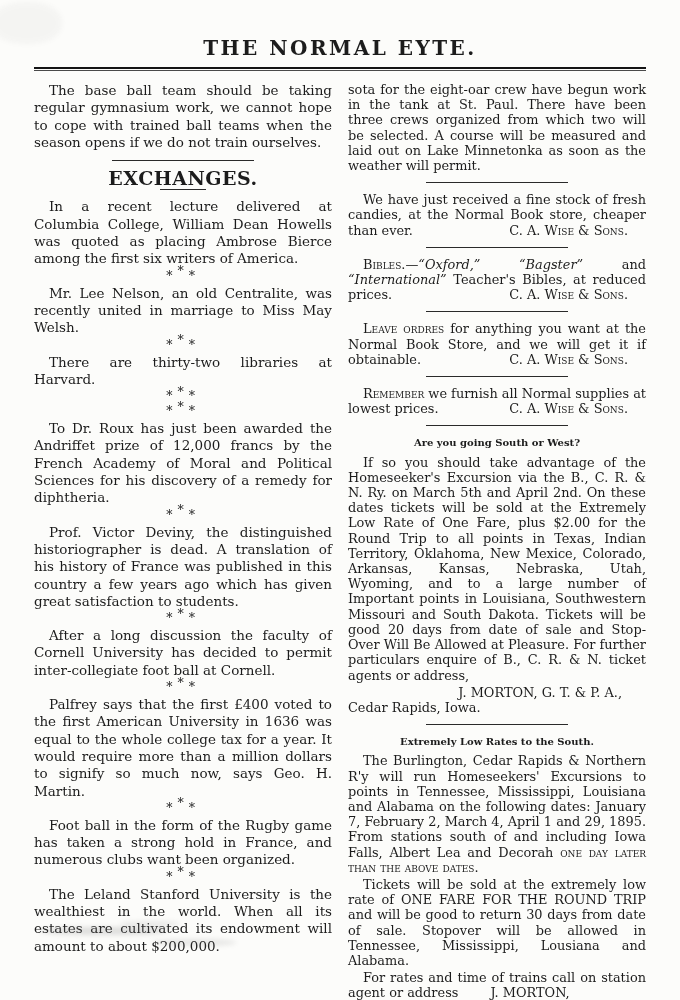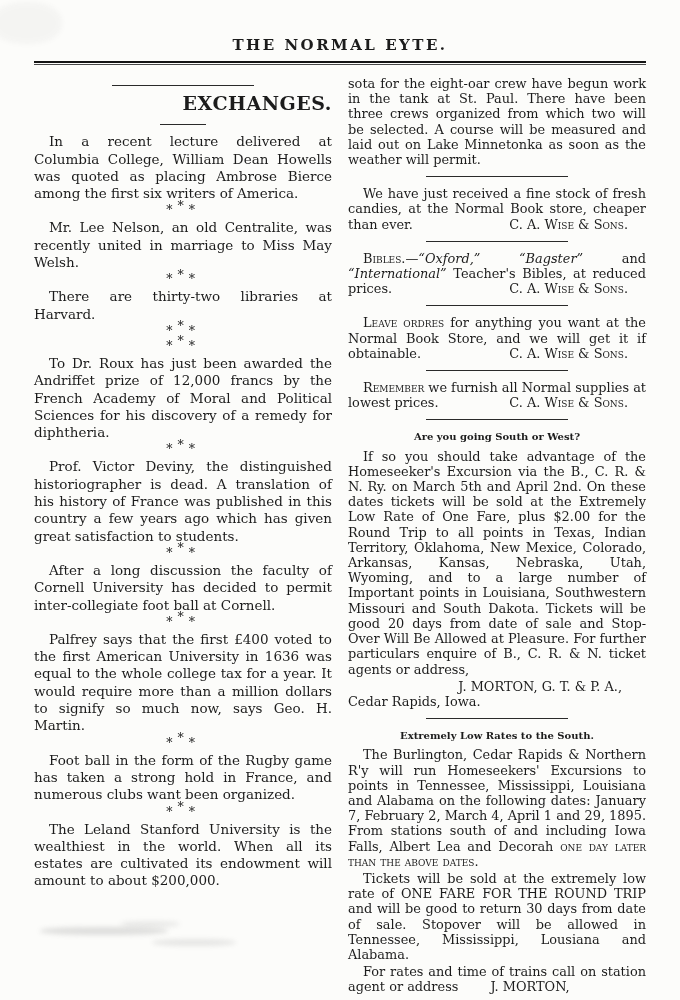--- a/index.html
+++ b/index.html
@@ -5,40 +5,40 @@
   html,body{margin:0;padding:0;}
   body{background:#fdfdfb;}
   .page{
     width:680px;height:1000px;position:relative;overflow:hidden;
     background:#fcfcfa;
     font-family:"DejaVu Serif","Liberation Serif",serif;
     color:#1c1c1c;
   }
   
   .masthead-title{
-    margin:36px 0 0;font-size:15px;font-weight:bold;text-align:center;
+    margin:36px 0 0;font-size:20px;font-weight:bold;text-align:center;
     letter-spacing:2.5px;
   }
   .masthead-rule{
     margin:7px 34px 0;height:1px;
     border-top:2.5px solid #141414;border-bottom:1px solid #4a4a4a;
   }
   
   .columns{display:flex;gap:16px;padding:11px 34px 0;}
   .col{flex:1 1 0;min-width:0;text-align:justify;}
   .col-left{font-size:13.5px;line-height:17.3px;}
   .col-right{font-size:12.9px;line-height:15.2px;}
   p{margin:0 0 2px;text-indent:15px;}
   .no-indent{text-indent:0;}
   
   .divider{border:0;border-top:1.5px solid #2a2a2a;width:142px;margin:9px auto;clear:both;}
   .heading-rule{border:0;border-top:1.5px solid #2a2a2a;width:46px;margin:2px auto 8px;}
   
   .section-heading{
-    font-size:19px;font-weight:bold;text-align:right;margin:6px 0 12px;
+    font-size:19px;font-weight:bold;text-align:center;margin:6px 0 2px;
     letter-spacing:.5px;text-indent:0;
   }
   .ad-heading{font-size:10px;font-weight:bold;text-align:center;margin:7px 0 4px;text-indent:0;}
   
   .asterism{
     text-align:center;height:13px;line-height:11px;margin:1px 0 2px;
     font-size:12.5px;letter-spacing:5px;text-indent:0;color:#222;
   }
   .asterism span{display:inline-block;}
   .asterism .hi{position:relative;top:-4.5px;}
@@ -62,20 +62,21 @@
 <body>
 
 <div class="page">
 
   <h1 class="masthead-title">THE NORMAL EYTE.</h1>
   <div class="masthead-rule"></div>
 
   <div class="columns">
 
     <section class="col col-left">
+      <p>The base ball team should be taking regular gymnasium work, we cannot hope to cope with trained ball teams when the season opens if we do not train ourselves.</p>
 
       <hr class="divider">
 
       <h2 class="section-heading">EXCHANGES.</h2>
       <hr class="heading-rule">
 
       <p>In a recent lecture delivered at Columbia College, William Dean Howells was quoted as placing Ambrose Bierce among the first six writers of America.</p>
       <div class="asterism"><span class="lo">*</span><span class="hi">*</span><span class="lo">*</span></div>
       <p>Mr. Lee Nelson, an old Centralite, was recently united in marriage to Miss May Welsh.</p>
       <div class="asterism"><span class="lo">*</span><span class="hi">*</span><span class="lo">*</span></div>

